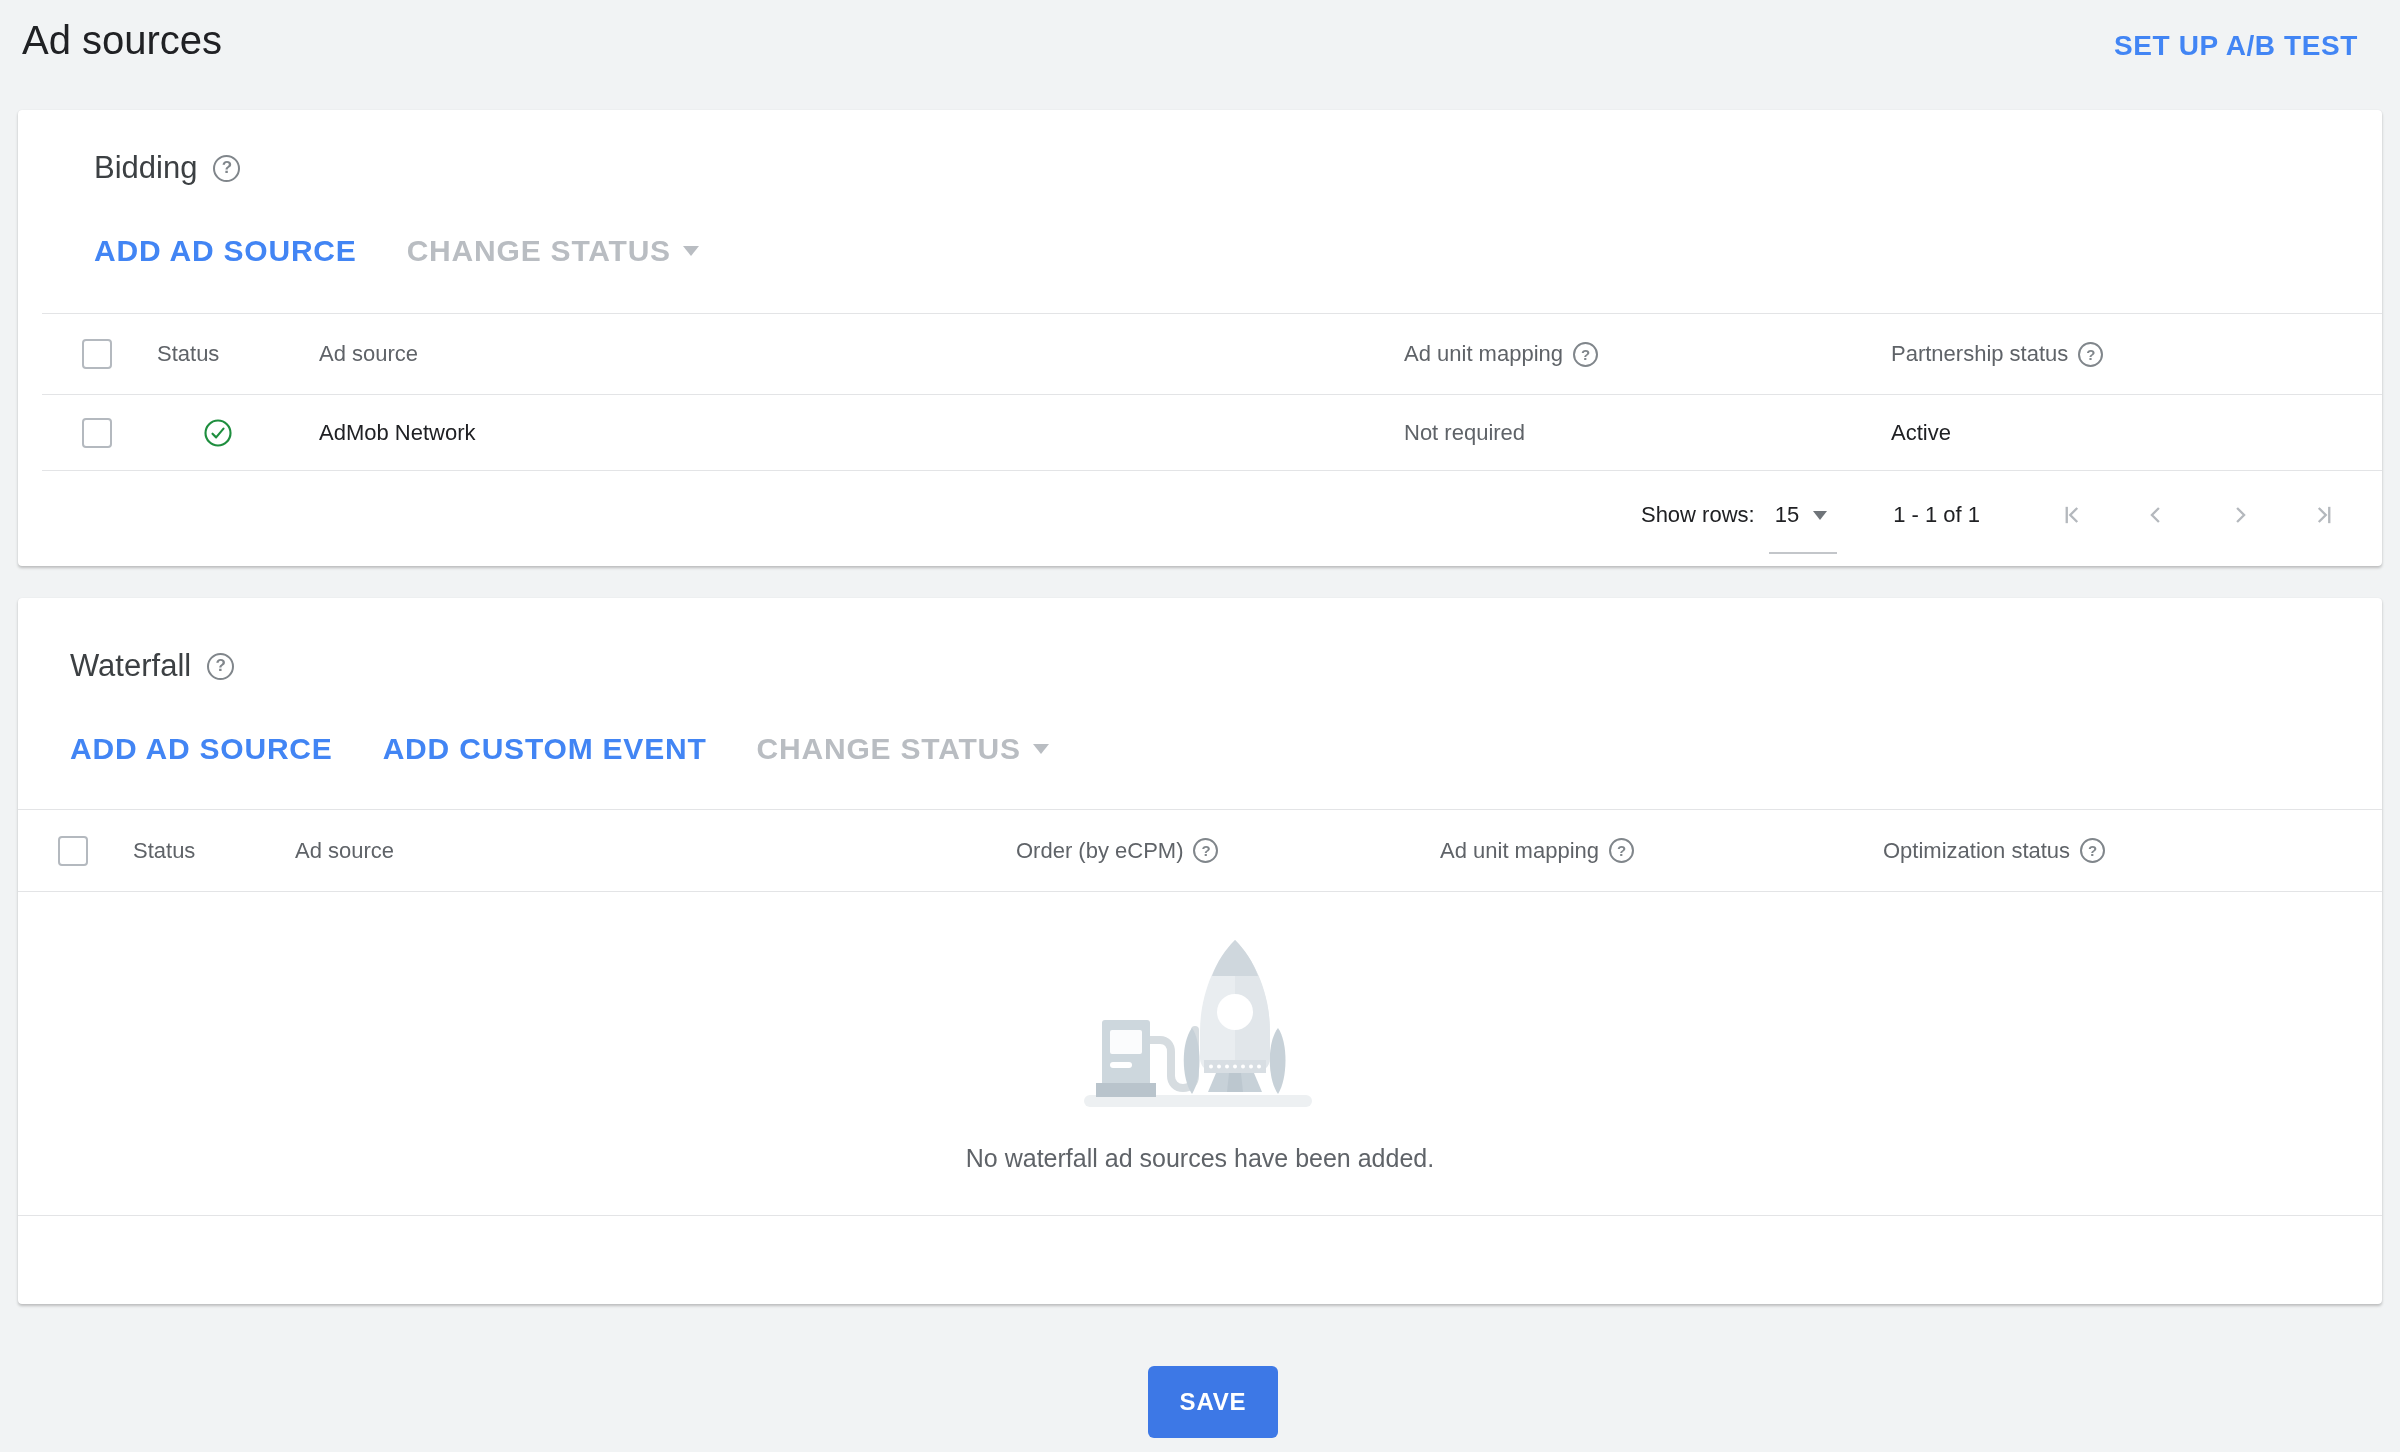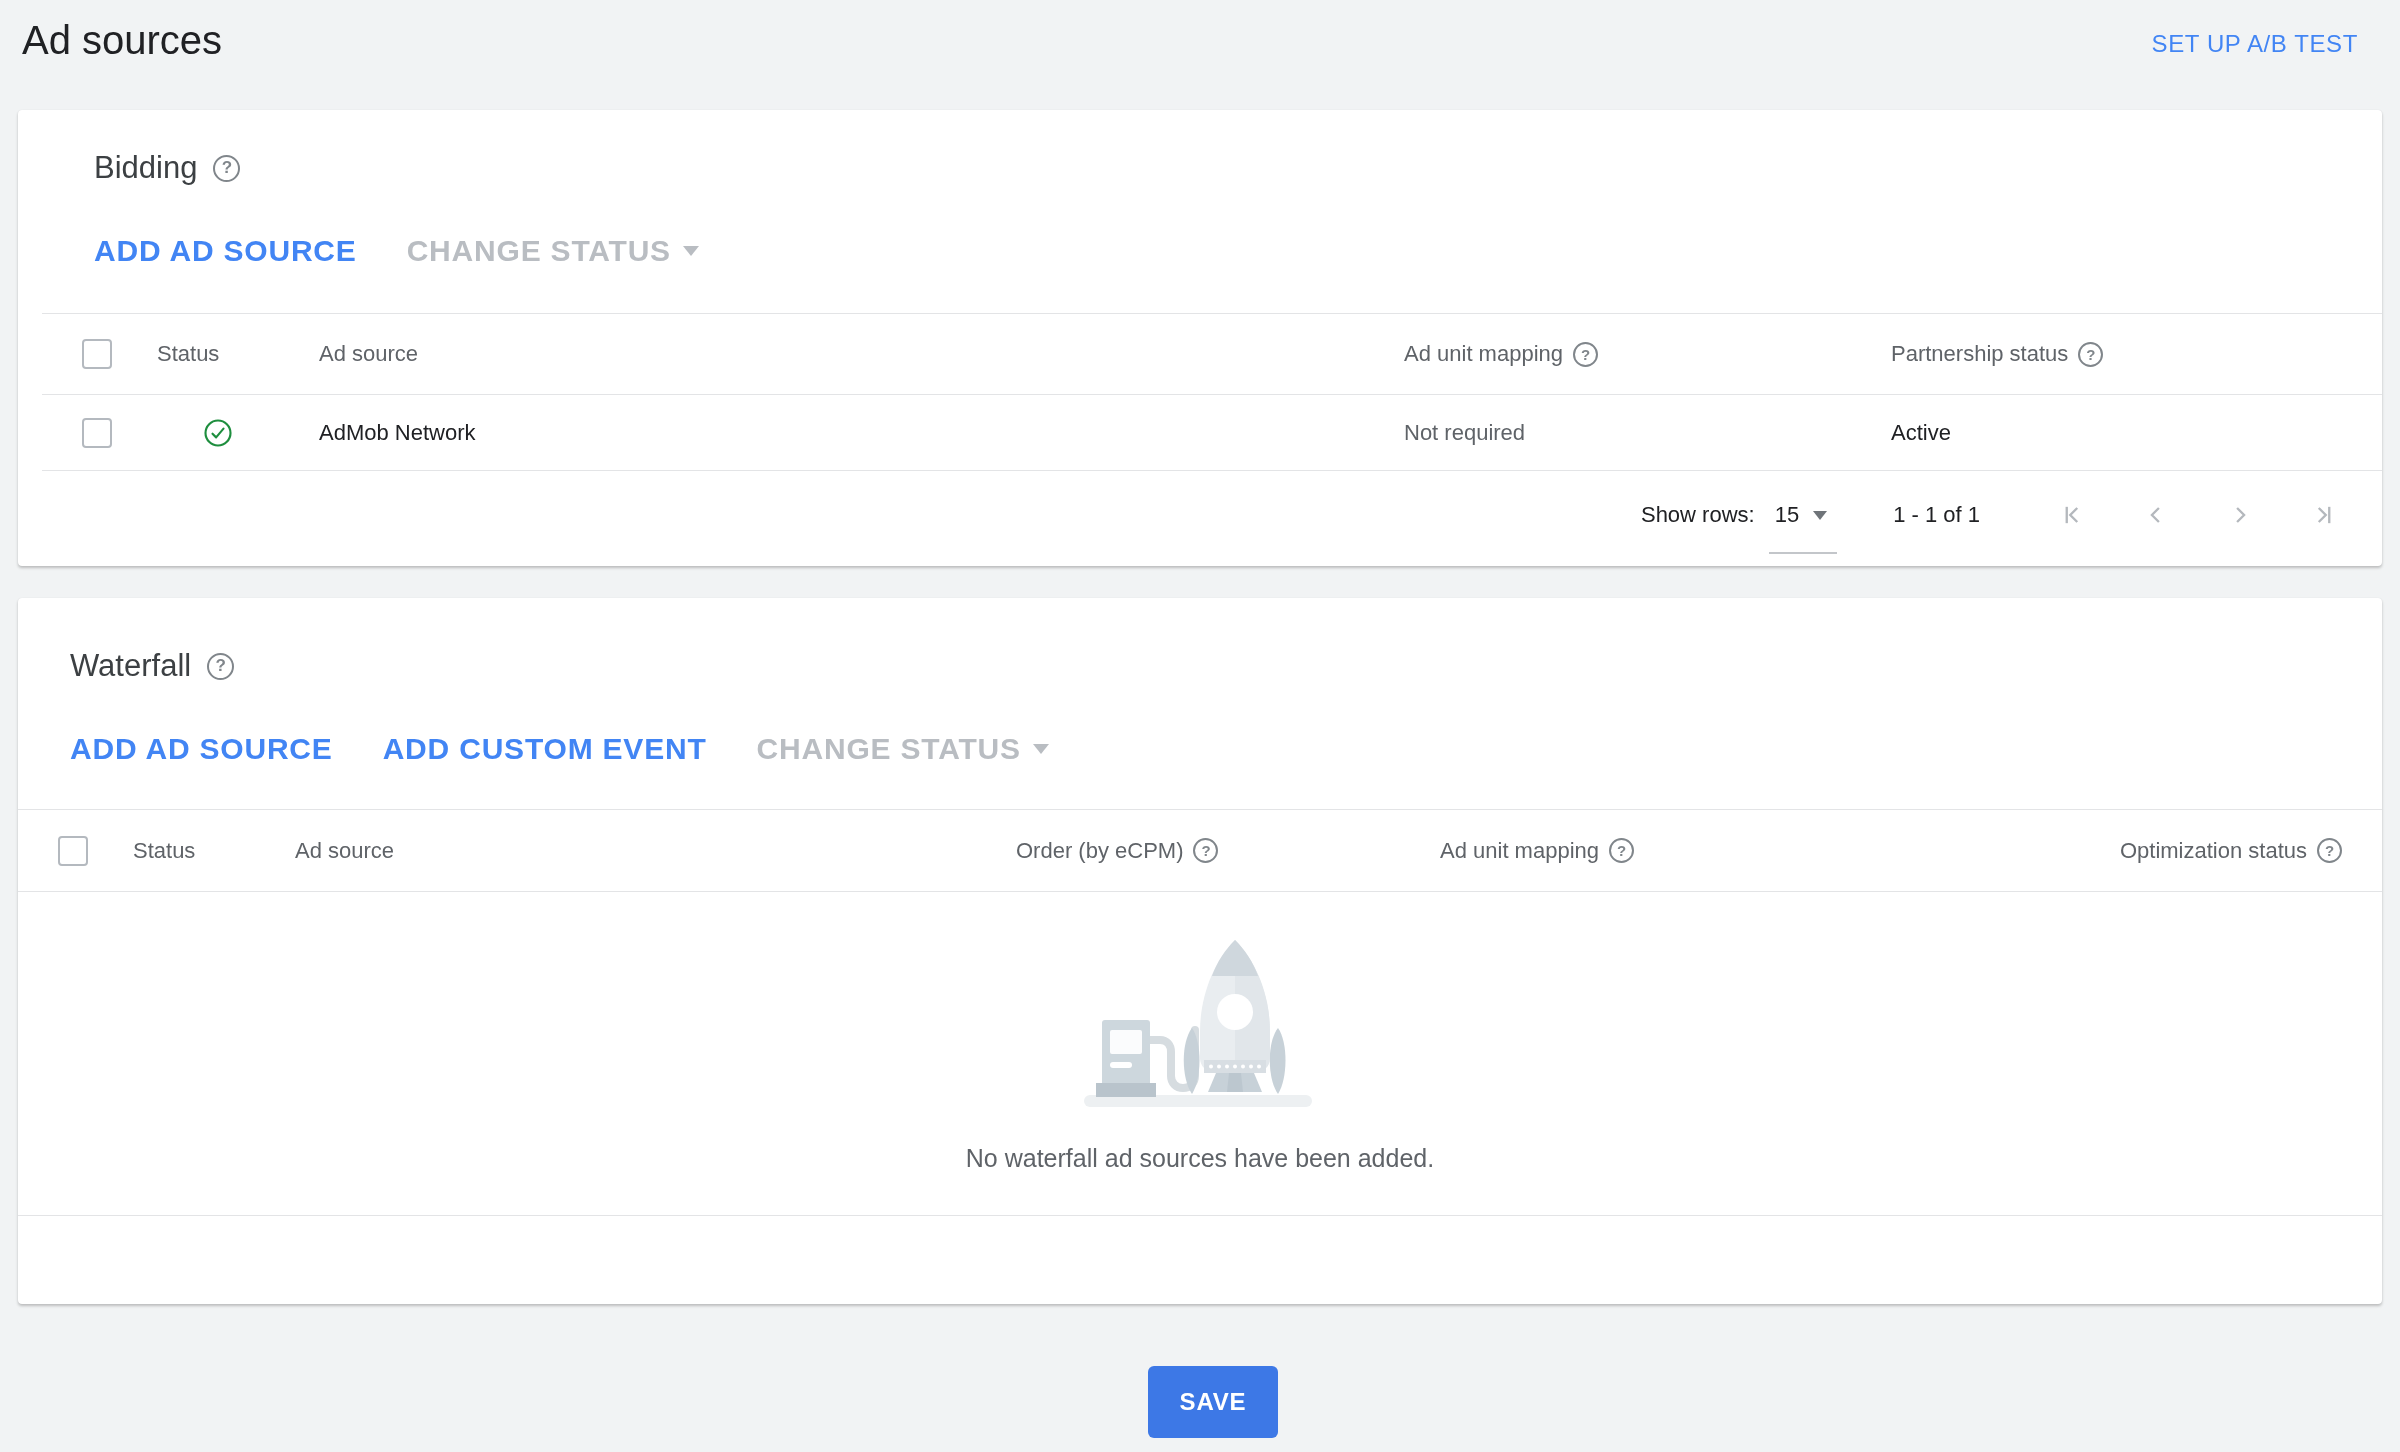--- a/index.html
+++ b/index.html
@@ -13,21 +13,21 @@
   .page { width:2400px; height:1452px; position:relative; }
 
   
   .page-header {
     height:110px;
     display:flex; align-items:flex-start; justify-content:space-between;
     padding:16px 42px 0 22px;
   }
   .page-title { font-size:40px; font-weight:400; color:#202124; line-height:48px; }
   .ab-test-link {
-    margin-top:14px; font-size:24px; font-weight:normal; letter-spacing:0.6px;
+    margin-top:14px; font-size:28px; font-weight:bold; letter-spacing:0.6px;
     color:#4285f4; cursor:pointer; text-decoration:none;
   }
 
   
   .card {
     background:#fff; margin:0 18px; border-radius:4px;
     box-shadow:0 2px 3px rgba(0,0,0,0.22), 0 0 1px rgba(0,0,0,0.10);
   }
   .card-bidding { height:456px;padding-left:24px; }
   .card-waterfall { height:706px; margin-top:32px; }
@@ -68,21 +68,21 @@
   .hdr-label { display:inline-flex; align-items:center; }
 
   .col-check   { width:75px; }
   .col-status  { width:162px; }
   .col-source-b{ width:1085px; }
   .col-map-b   { width:487px; }
   .col-part    { flex:1; }
   .col-source-w{ width:721px; }
   .col-order   { width:424px; }
   .col-map-w   { width:443px; }
-  .col-opt     { flex:1;justify-content:flex-end; }
+  .col-opt     { flex:1; }
 
   .checkbox {
     width:30px; height:30px; border:2px solid #b4b9bf; border-radius:4px;
     background:#fff; cursor:pointer; display:inline-block;
   }
   .status-check { margin-left:46px; display:inline-flex; }
   .cell-main { color:#202124; }
   .cell-muted { color:#5f6368; }
 
   

